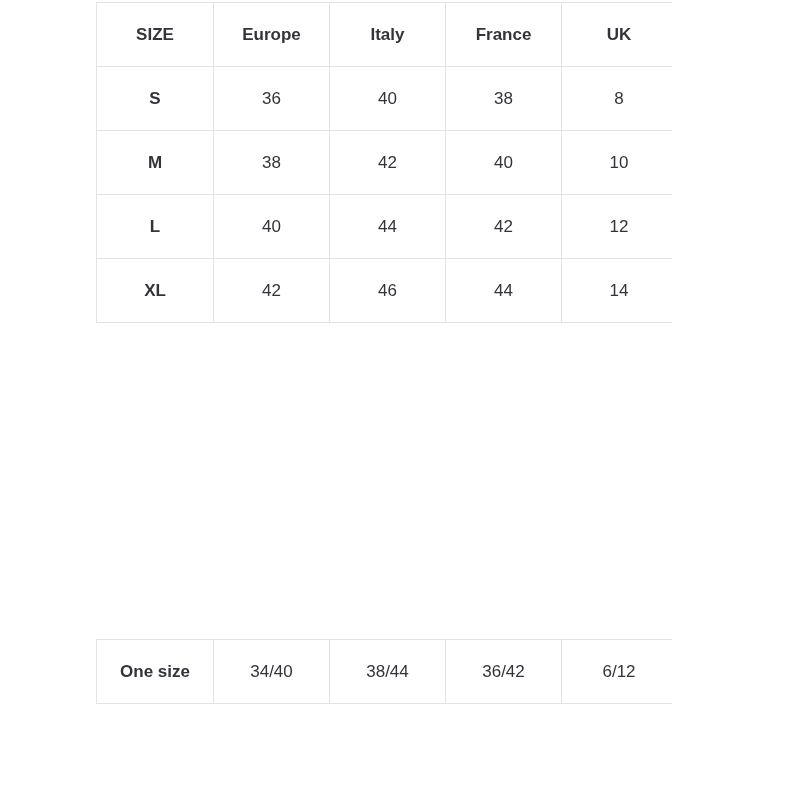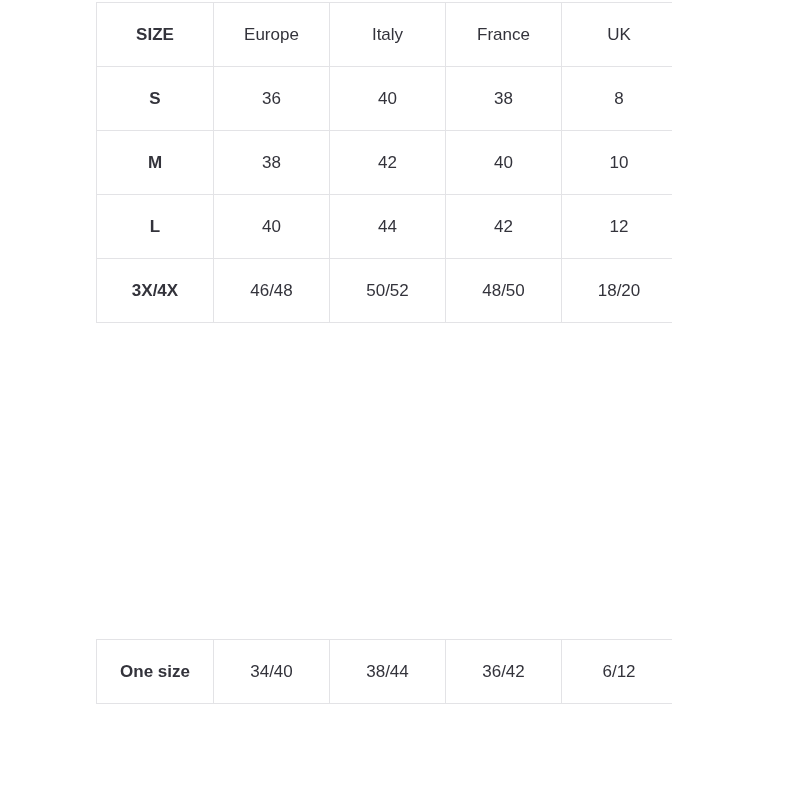--- a/index.html
+++ b/index.html
@@ -36,21 +36,21 @@
     border: 1px solid #e3e3e6;
     text-align: center;
     vertical-align: middle;
     font-size: 17px;
     font-weight: 400;
     color: #33333b;
     padding: 0;
     height: 63px;
   }
   table.size-table th {
-    font-weight: 400;
+    font-weight: 700;
     font-size: 17px;
   }
   table.size-table td.rowhead,
   table.size-table th.rowhead {
     font-weight: 700;
   }
   col.c0 { width: 117px; }
   col.c1 { width: 116px; }
   col.c2 { width: 116px; }
   col.c3 { width: 116px; }
@@ -95,25 +95,25 @@
           <td>10</td>
         </tr>
         <tr>
           <td class="rowhead">L</td>
           <td>40</td>
           <td>44</td>
           <td>42</td>
           <td>12</td>
         </tr>
         <tr>
-          <td class="rowhead">3X/4X</td>
-          <td>46/48</td>
-          <td>50/52</td>
-          <td>48/50</td>
-          <td>18/20</td>
+          <td class="rowhead">XL</td>
+          <td>42</td>
+          <td>46</td>
+          <td>44</td>
+          <td>14</td>
         </tr>
       </tbody>
     </table>
   </div>
 
   <div class="table-wrap" id="secondary-table-wrap">
     <table class="size-table">
       <colgroup>
         <col class="c0">
           <col class="c1">

